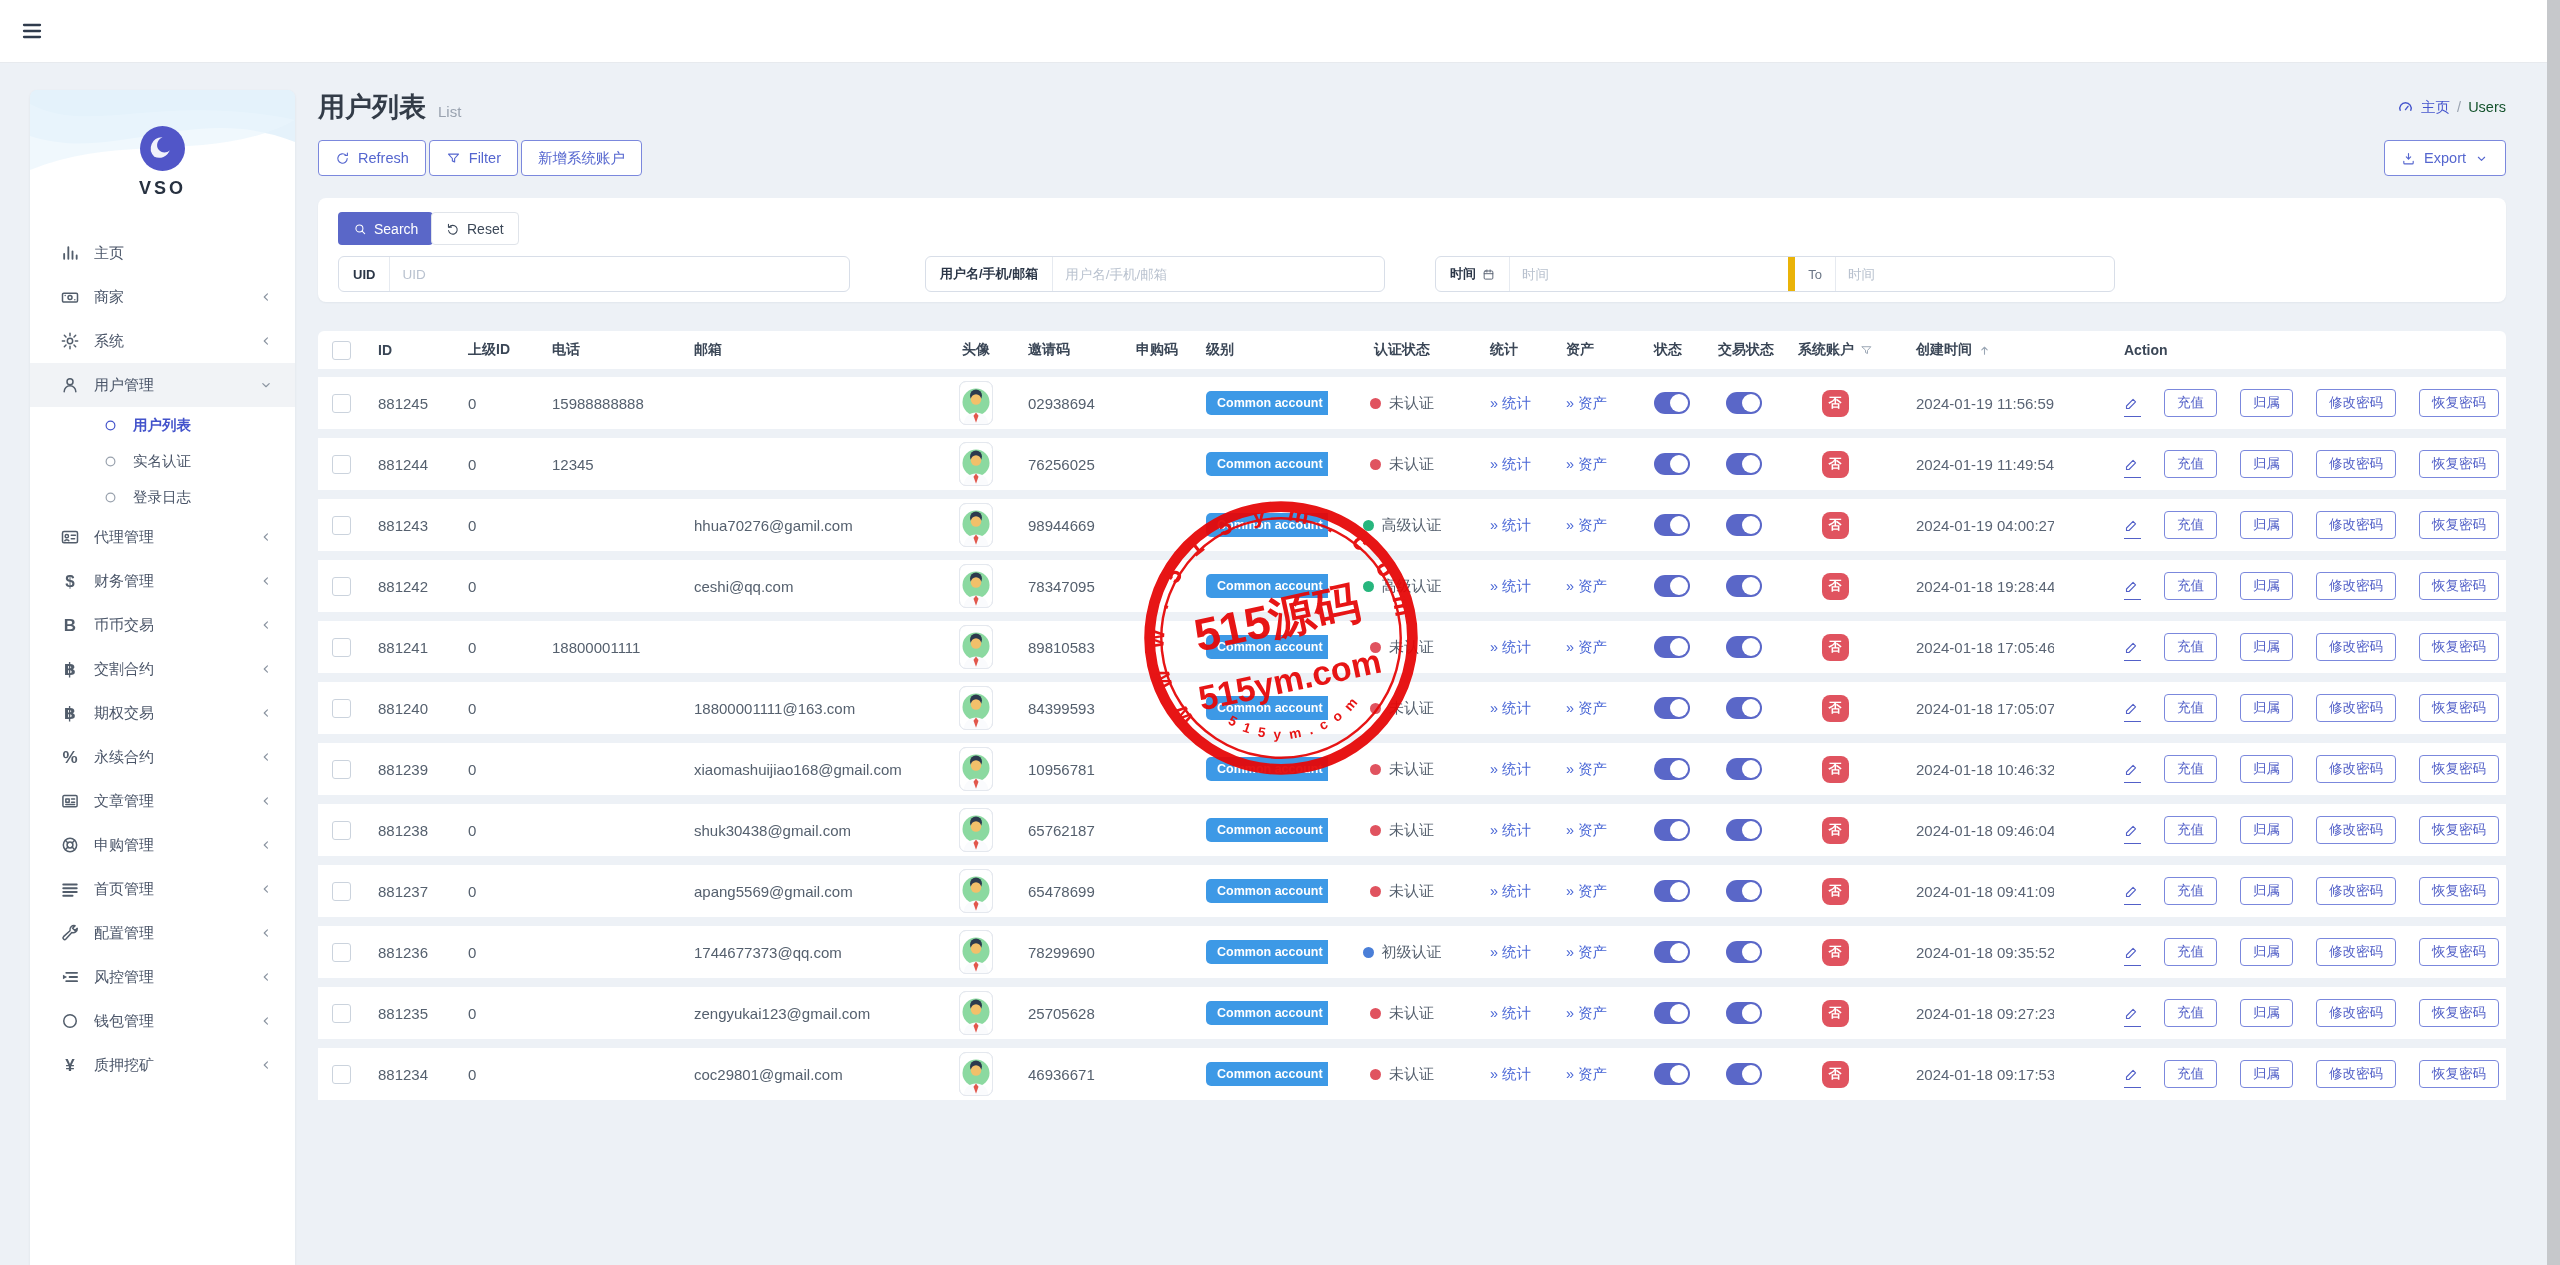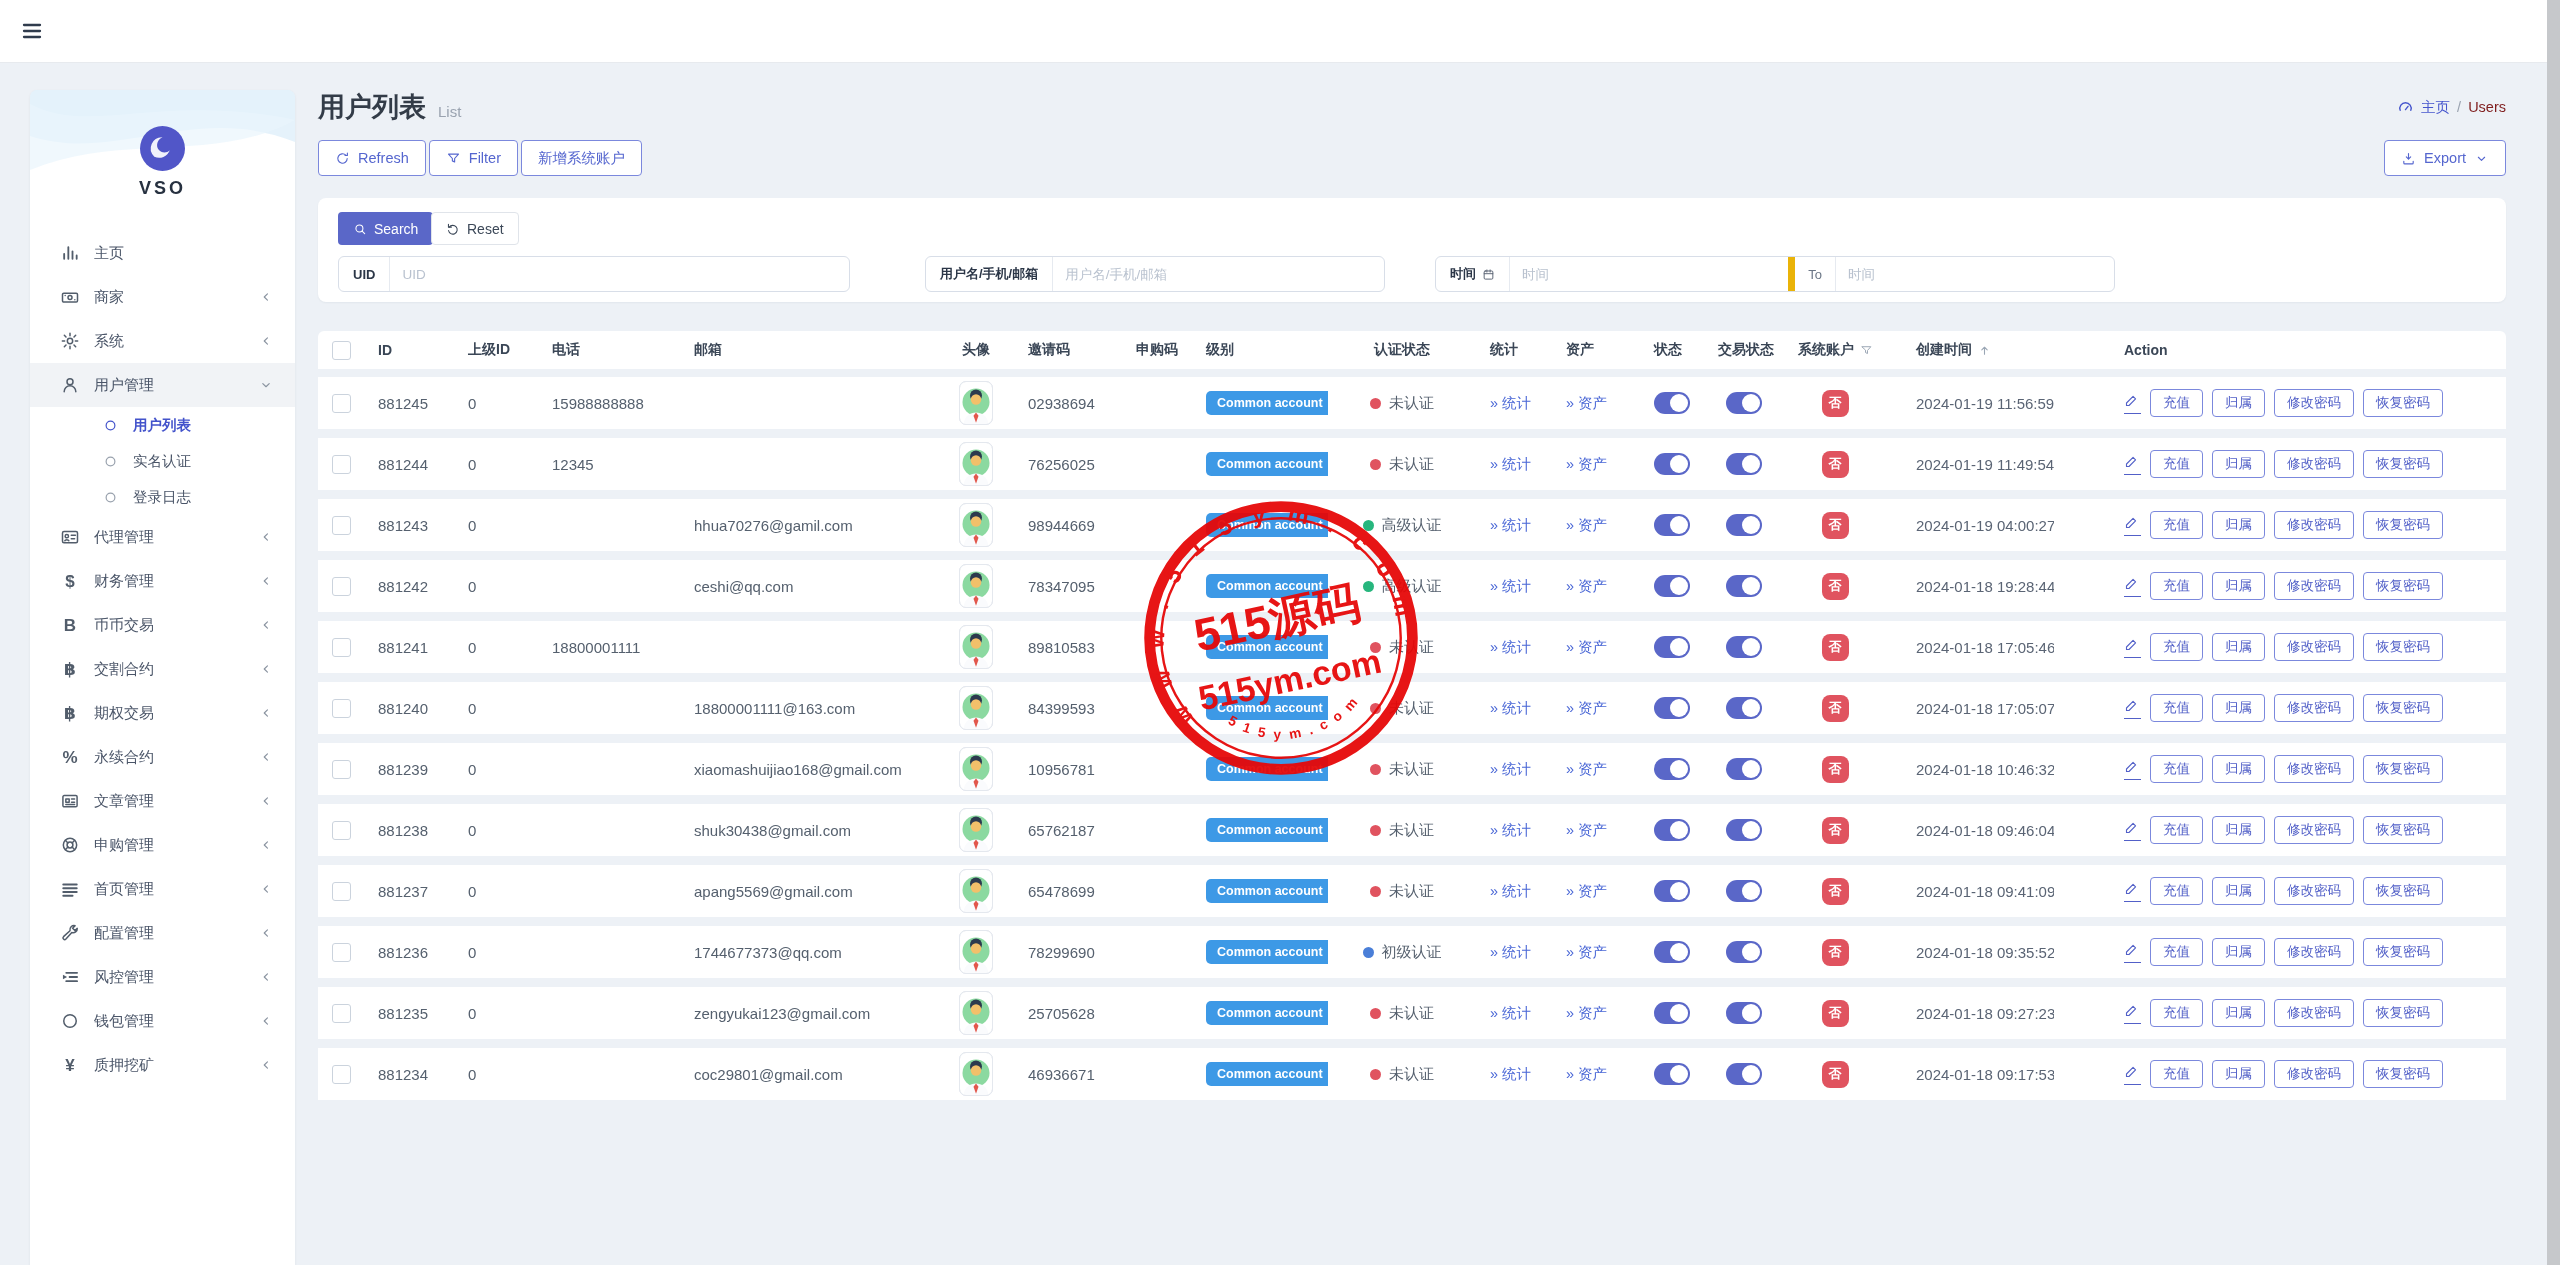--- a/index.html
+++ b/index.html
@@ -36,21 +36,21 @@
   .smitem.active .smicon{color:#4353cb}
   
   .content{position:absolute;left:318px;top:84px;width:2188px}
   .page-head{height:46px;display:flex;align-items:center}
   .ptitle{font-size:27px;font-weight:600;color:#333c48}
   .psub{font-size:15px;color:#9aa3b0;margin-left:12px;padding-top:8px}
   .breadcrumb{margin-left:auto;display:flex;align-items:center;gap:7px;font-size:14.5px}
   .bc-icon{width:17px;height:17px;color:#4656cd}
   .bc-home{color:#4656cd;cursor:pointer}
   .bc-sep{color:#9aa3b0}
-  .bc-cur{color:#7f1d1d}
+  .bc-cur{color:#14532d}
   .toolbar{margin-top:10px;height:36px;display:flex;align-items:center;gap:3px}
   .tbtn{height:36px;box-sizing:border-box;padding:0 16px;border:1px solid var(--accent-border);color:#5566cf;
         background:#fff;border-radius:4px;font-size:14.5px;display:inline-flex;align-items:center;gap:8px;cursor:pointer;
         font-family:inherit}
   .tbtn svg{width:15px;height:15px}
   .export{margin-left:auto}
   
   .scard{margin-top:22px;height:104px;background:#fff;border-radius:8px;box-shadow:0 1px 2px rgba(27,36,50,.05);
          position:relative;box-sizing:border-box}
   .search-btn{position:absolute;left:20px;top:14px;height:33px;padding:0 15px;background:var(--accent);color:#fff;
@@ -88,21 +88,21 @@
   .avatar{width:34px;height:44px;display:inline-block}
   .level-badge{background:var(--badge-blue);color:#fff;font-size:12.5px;font-weight:bold;padding:5px 11px;border-radius:5px}
   .dot{width:11px;height:11px;border-radius:50%;margin-right:8px;flex:none}
   .dot.red{background:var(--red)} .dot.green{background:var(--green)} .dot.blue{background:var(--blue)}
   .rlink{color:var(--link);cursor:pointer;text-decoration:none;font-size:14.5px}
   .switch{width:36px;height:22px;border-radius:11px;background:var(--accent);position:relative;display:inline-block;cursor:pointer}
   .switch::after{content:"";position:absolute;right:2px;top:2px;width:18px;height:18px;border-radius:50%;background:#fff}
   .no-badge{min-width:15px;height:17px;background:var(--red);color:#fff;font-size:13px;padding:5px 6px;border-radius:8px;
             display:inline-flex;align-items:center;justify-content:center;font-weight:bold}
   .c-created{padding-left:30px;color:#5a6474}
-  .c-action{padding-left:70px;display:flex;align-items:center;gap:9px}
+  .c-action{padding-left:70px;display:flex;align-items:flex-end;gap:23px}
   .edit-link{width:17px;height:20px;color:#5260c8;border-bottom:1.5px solid #5260c8;cursor:pointer;flex:none}
   .edit-link svg{width:15px;height:15px}
   .abtn{height:28px;padding:0 12px;border:1px solid var(--accent-border);color:#5260c8;background:#fff;border-radius:4px;
         font-size:13.5px;cursor:pointer;white-space:nowrap;font-family:inherit}
   
   .stamp{position:absolute;left:1135px;top:492px;width:292px;height:292px;z-index:20;opacity:.94;
          transform:rotate(-12deg);pointer-events:none}
   
   .scrollbar{position:absolute;right:0;top:0;width:13px;height:100%;background:#c6c8cb;z-index:30;cursor:pointer}
 </style>

